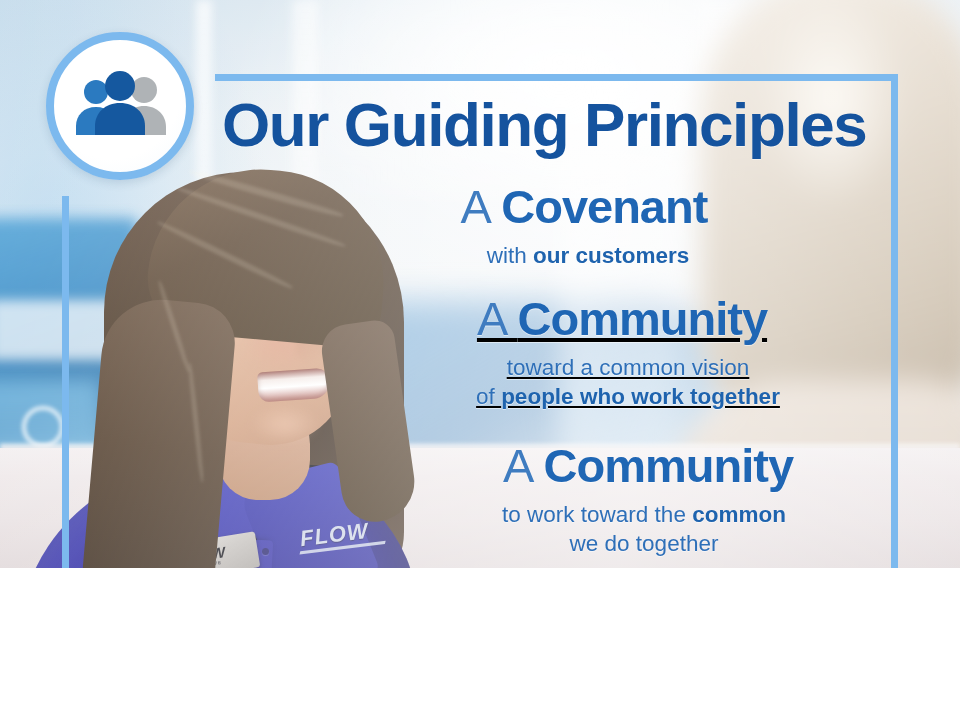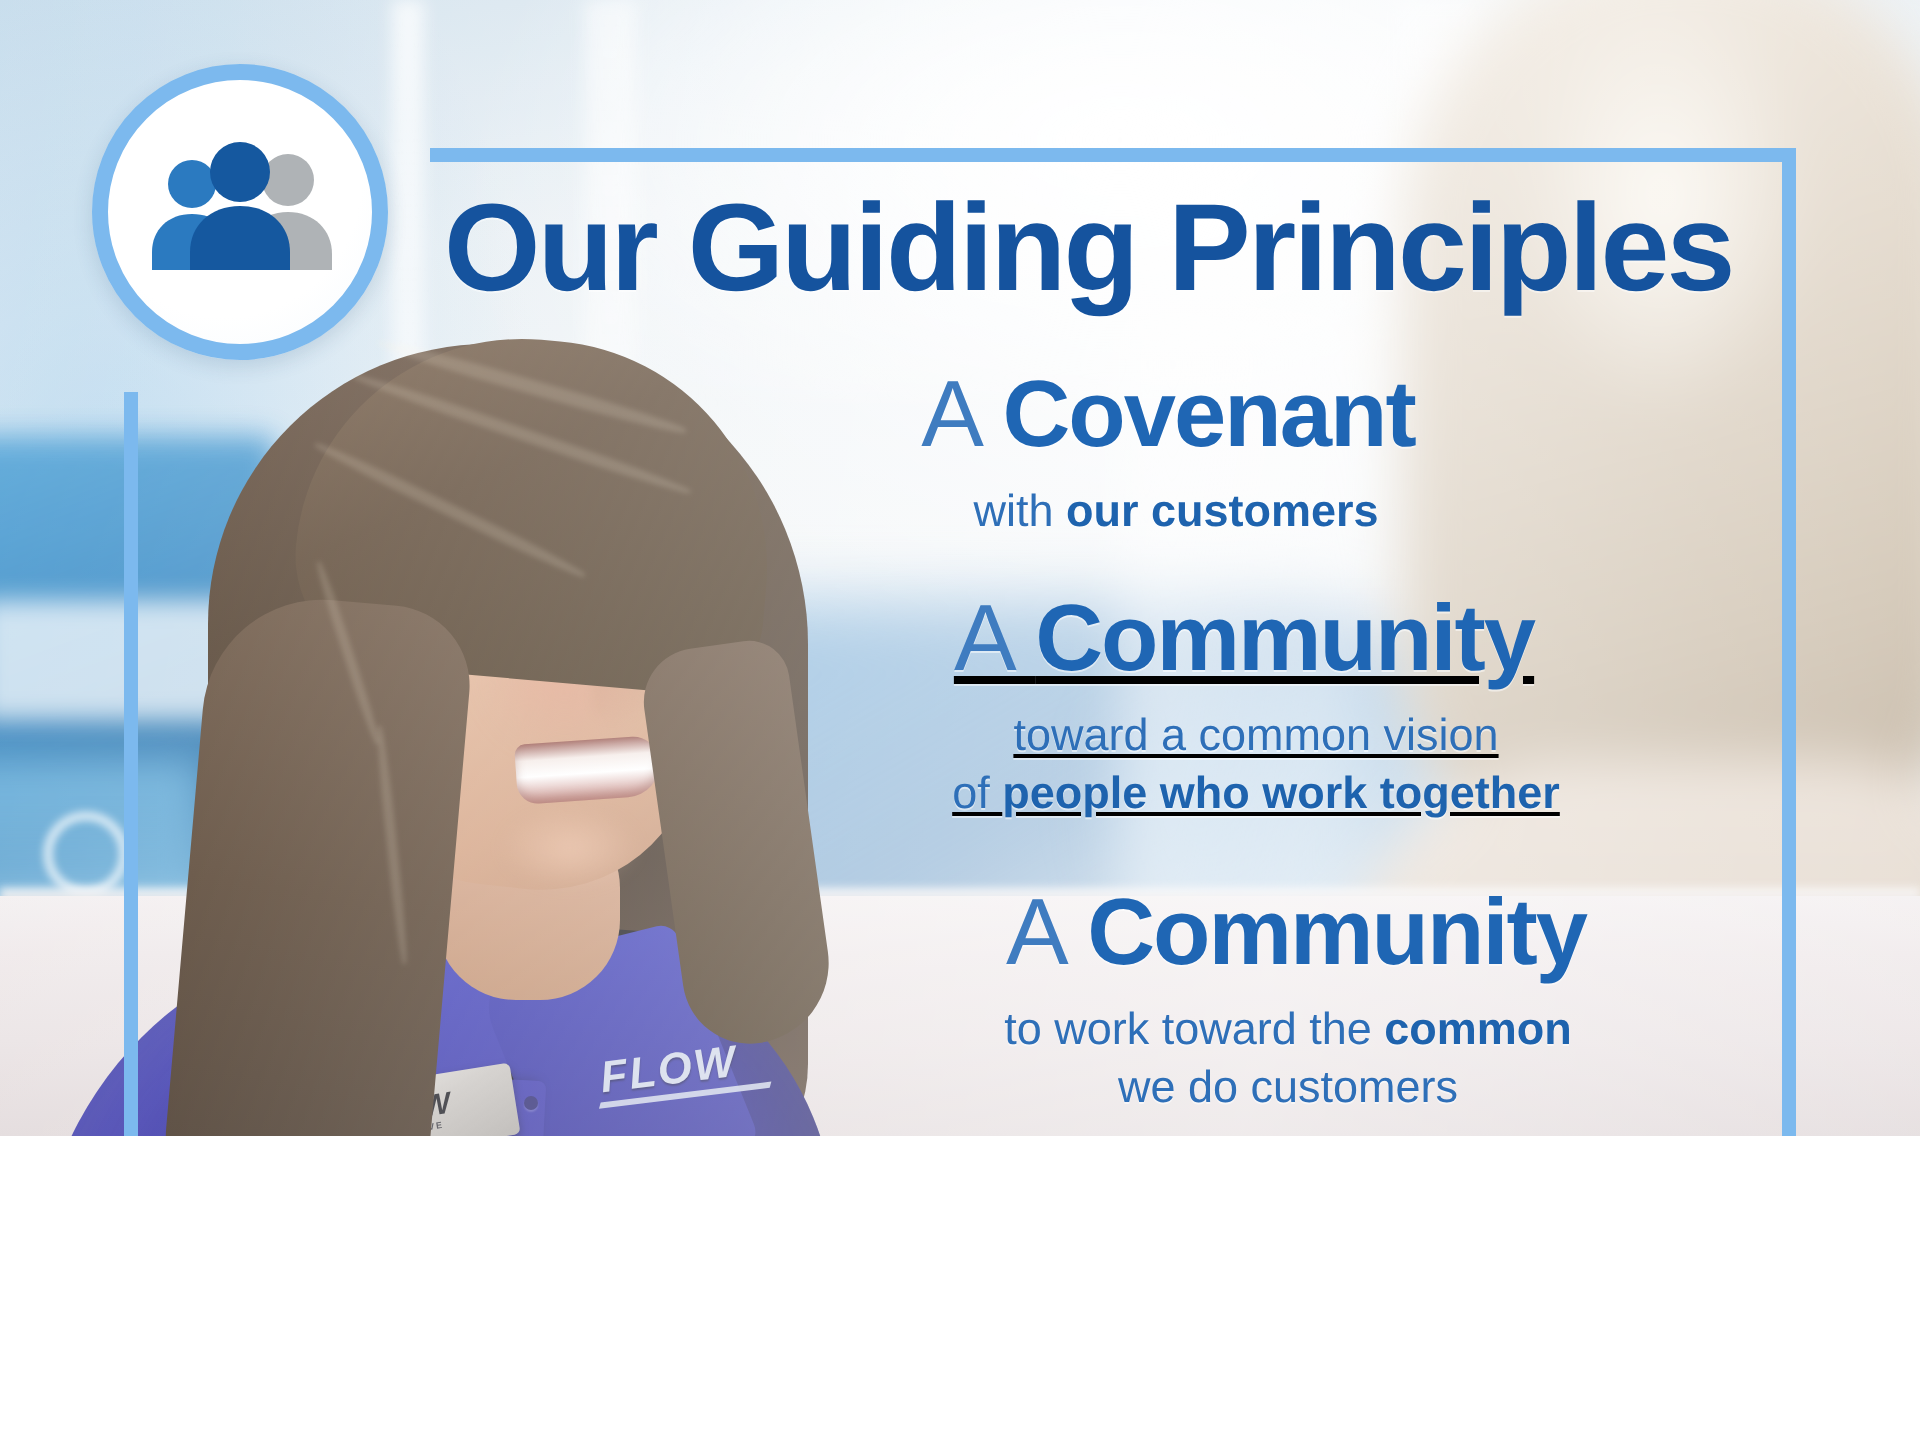--- a/index.html
+++ b/index.html
@@ -620,18 +620,18 @@
       <div class="p-sub">
         <div>toward a common vision</div>
         <div><span>of </span><b>people who work together</b></div>
       </div>
     </div>
 
     <div class="principle p-commitment">
       <div class="p-head"><span>A </span><b>Community</b></div>
       <div class="p-sub">
         <div><span>to work toward the </span><b>common</b></div>
-        <div>we do customers</div>
+        <div>we do together</div>
       </div>
     </div>
 
   </div>
 </div>
 
 </body></html>

